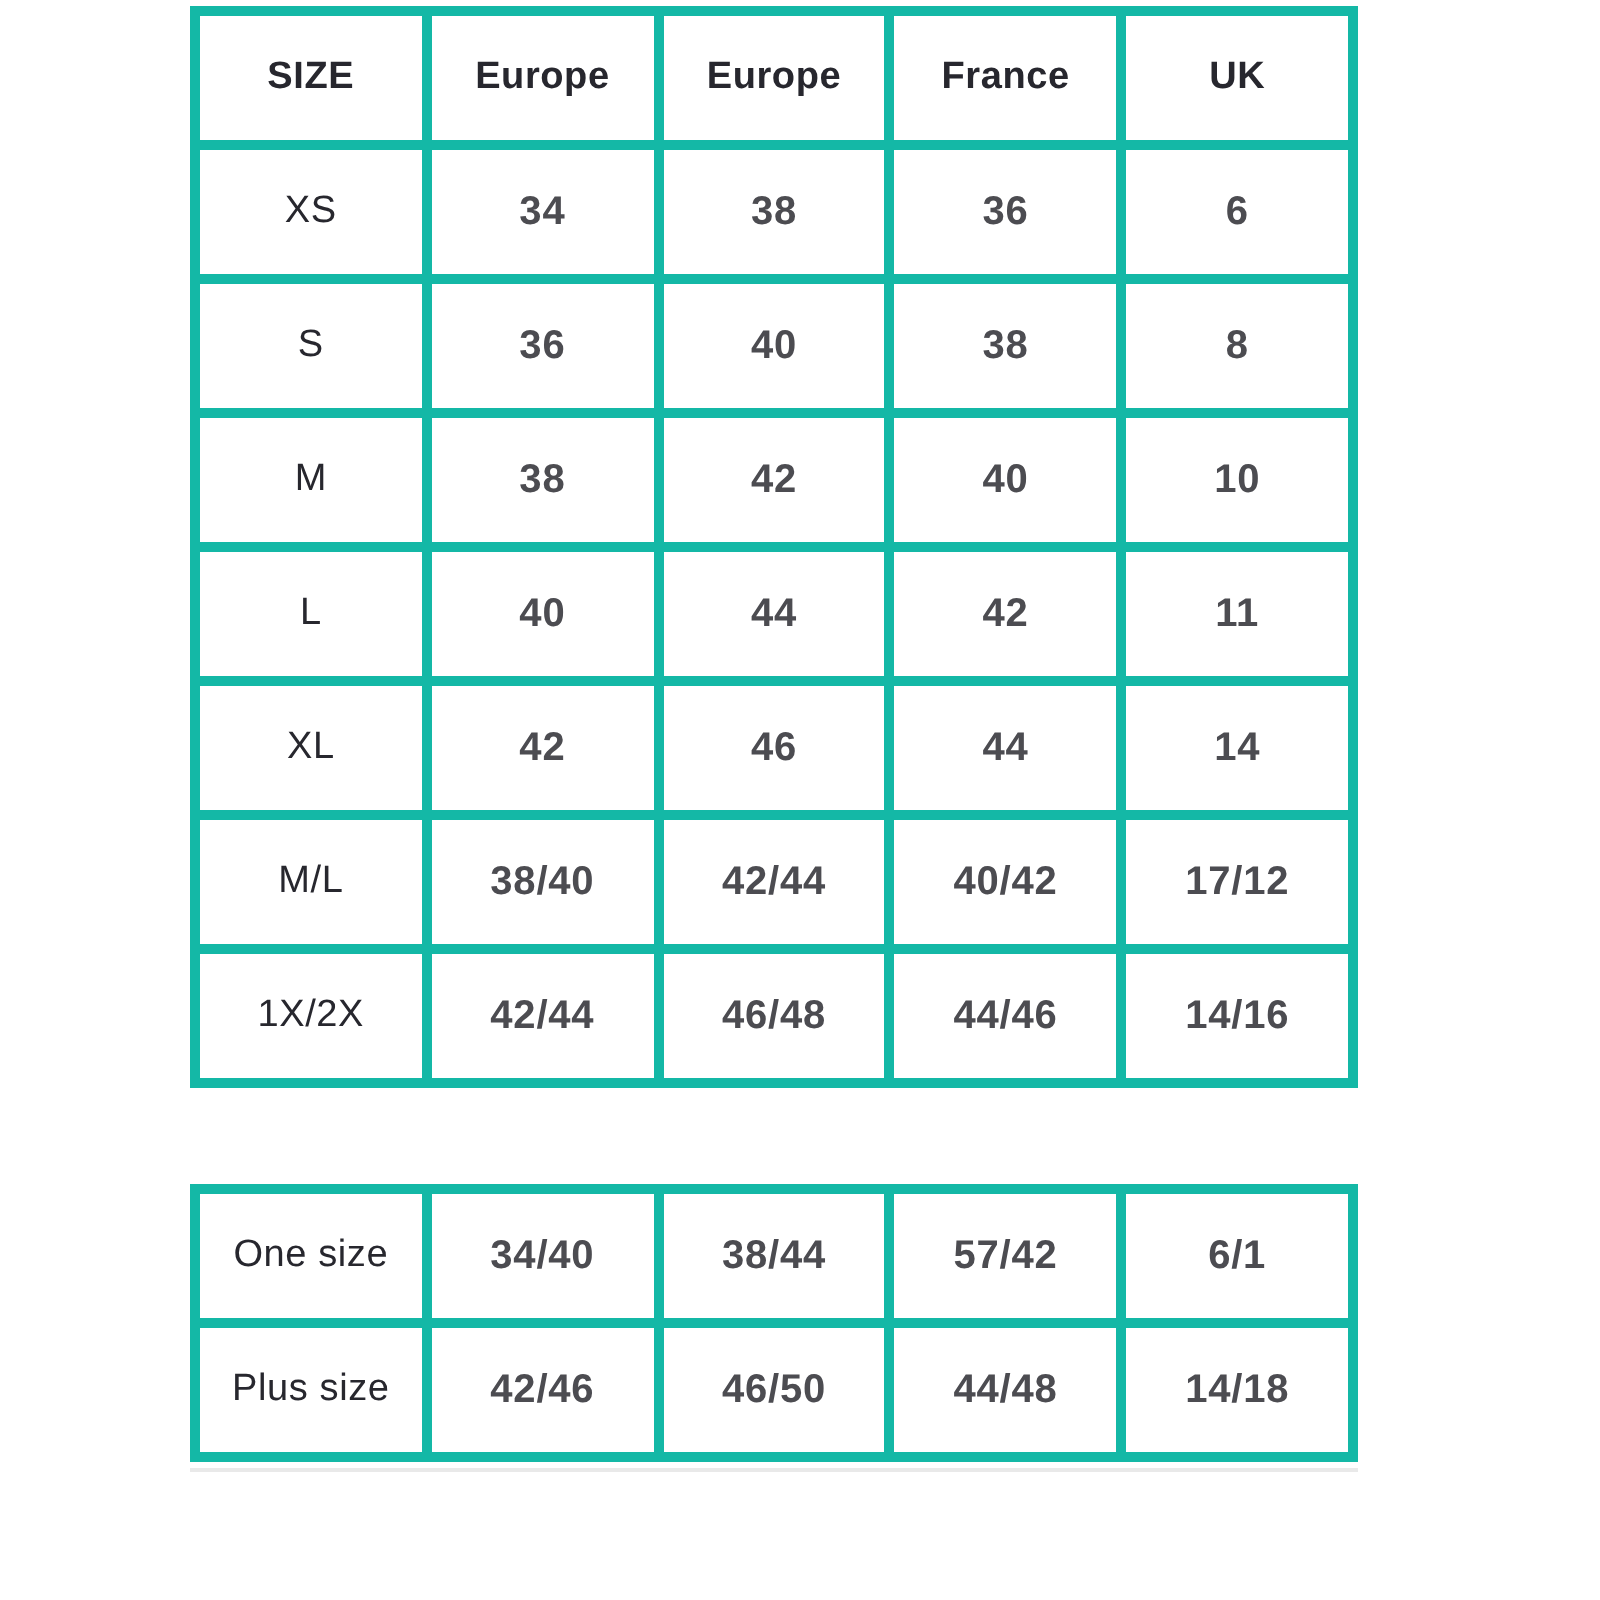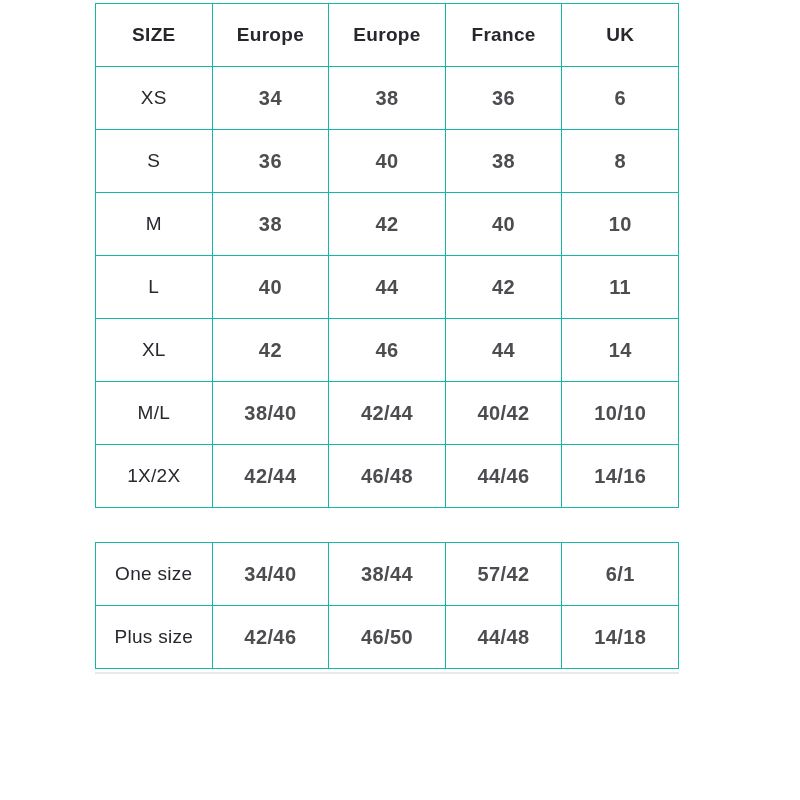--- a/index.html
+++ b/index.html
@@ -17,21 +17,21 @@
     top: 3px;
     width: 584px;
   }
   table {
     border-collapse: collapse;
     table-layout: fixed;
     width: 100%;
     background: #ffffff;
   }
   th, td {
-    border: 1px solid #14b8a6;
+    border: 5px solid #14b8a6;
     text-align: center;
     vertical-align: middle;
     height: 62px;
     padding: 0;
     overflow: hidden;
     white-space: nowrap;
   }
   thead th {
     font-size: 19px;
     font-weight: 700;
@@ -44,21 +44,21 @@
     color: #27272e;
     letter-spacing: 0.3px;
   }
   td {
     font-size: 20px;
     font-weight: 700;
     color: #4c4c51;
     letter-spacing: 0.4px;
   }
   .table-special {
-    margin-top: 34px;
+    margin-top: 48px;
   }
   .cutoff-line {
     margin-top: 3px;
     height: 0;
     border-top: 2px solid #e9e9e9;
   }
 </style>
 </head>
 <body>
 
@@ -108,21 +108,21 @@
           <td>42</td>
           <td>46</td>
           <td>44</td>
           <td>14</td>
         </tr>
         <tr>
           <th>M/L</th>
           <td>38/40</td>
           <td>42/44</td>
           <td>40/42</td>
-          <td>10/10</td>
+          <td>17/12</td>
         </tr>
         <tr>
           <th>1X/2X</th>
           <td>42/44</td>
           <td>46/48</td>
           <td>44/46</td>
           <td>14/16</td>
         </tr>
       </tbody>
     </table>

